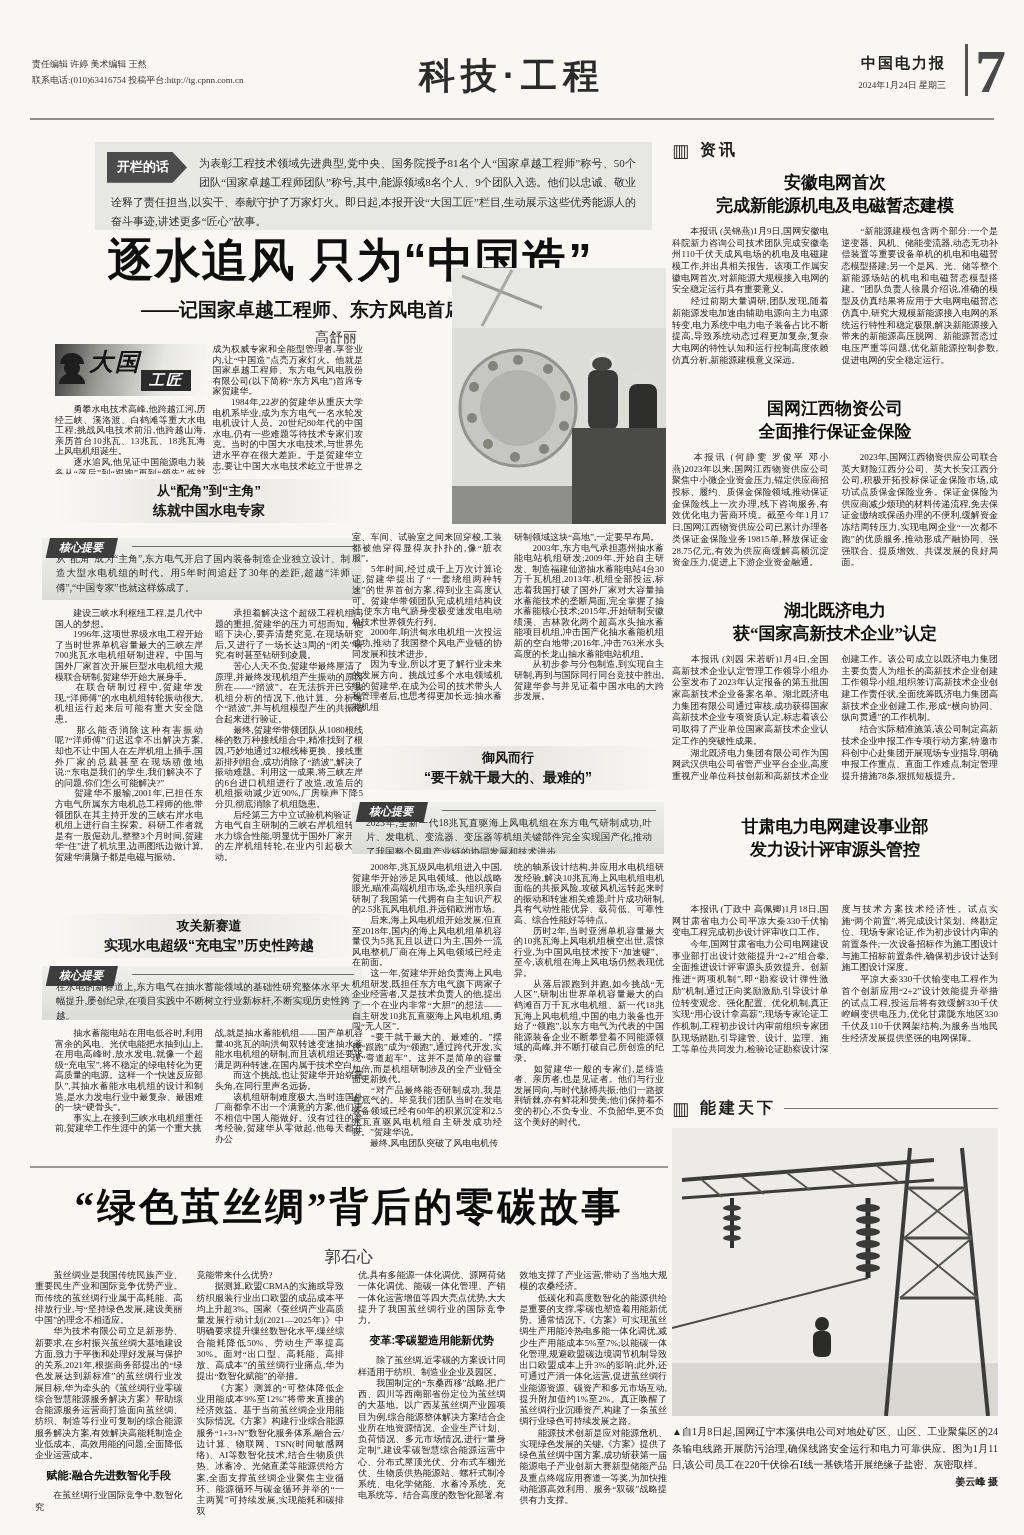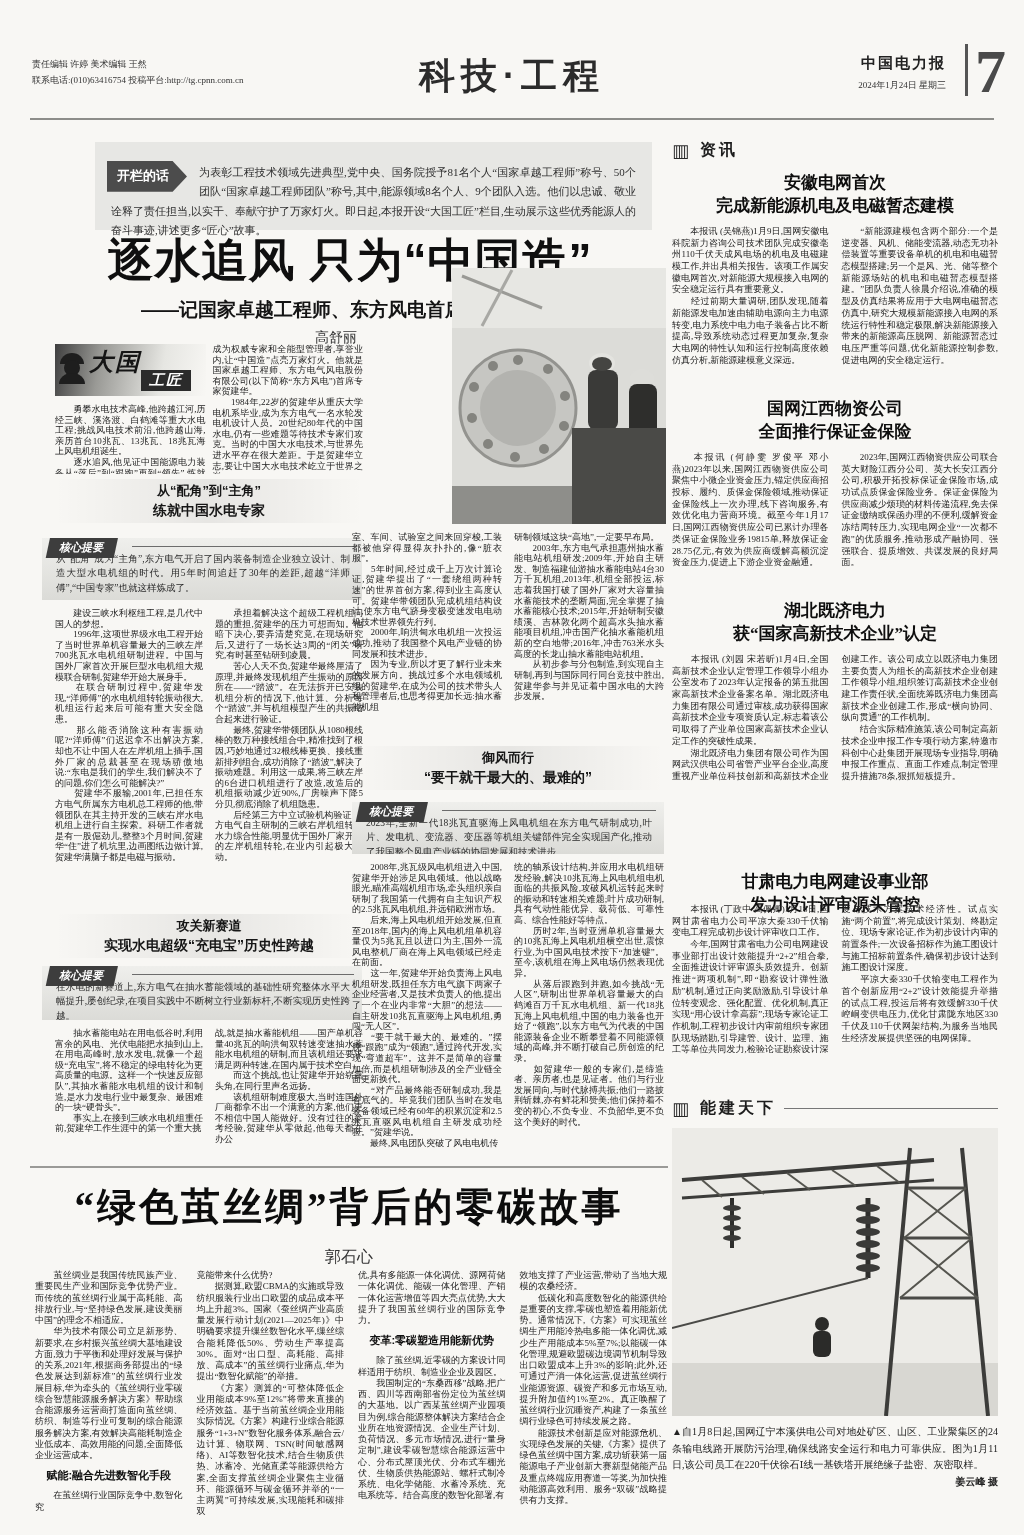--- a/index.html
+++ b/index.html
@@ -10,21 +10,21 @@
   .hdr-center{position:absolute;left:312px;top:52px;width:400px;text-align:center;
         font-family:"Liberation Sans","DejaVu Sans",sans-serif;font-weight:900;font-size:36px;letter-spacing:6px;color:#2b2b2b;}
   .hdr-right{position:absolute;right:78px;top:54px;text-align:right;}
   .paper-name{font-weight:bold;font-size:15px;color:#222;letter-spacing:2px;}
   .paper-date{font-size:9px;color:#333;margin-top:6px;}
   .pageno{position:absolute;right:18px;top:40px;font-size:62px;font-weight:bold;color:#4a4a4a;line-height:1;}
   .pageno::before{content:"";position:absolute;left:-10px;top:4px;width:14px;height:52px;border-left:3px solid #555;}
   .hdr-rule{position:absolute;left:30px;top:118px;width:964px;height:2px;background:#8d8d8a;}
   
   .open-box{position:absolute;left:95px;top:142px;width:557px;height:88px;background:#e7e7e4;
-        padding:21px 16px 10px 16px;box-sizing:border-box;font-size:11px;line-height:1.75;color:#2e2e2e;text-align:justify;}
+        padding:12px 16px 10px 16px;box-sizing:border-box;font-size:11px;line-height:1.75;color:#2e2e2e;text-align:justify;}
   .open-tab{float:left;margin:-2px 12px 4px -4px;background:#4c4c4c;color:#fff;
         font-family:"Liberation Sans",sans-serif;font-weight:bold;font-size:13px;padding:4px 18px 4px 10px;
         clip-path:polygon(0 0,82% 0,100% 50%,82% 100%,0 100%);}
   
   .headline{position:absolute;left:38px;top:230px;width:624px;text-align:center;
         font-family:"Liberation Sans","DejaVu Sans",sans-serif;font-weight:900;font-size:46px;letter-spacing:1px;color:#0f0f0f;}
   .subtitle{position:absolute;left:38px;top:297px;width:624px;text-align:center;
         font-family:"Liberation Sans",sans-serif;font-weight:bold;font-size:19px;color:#141414;}
   .author{position:absolute;left:24px;top:329px;width:624px;text-align:center;font-size:14px;color:#333;}
   
@@ -264,21 +264,21 @@
   <div class="news-title" style="left:674px;top:600px;">
     <div>湖北既济电力</div>
     <div>获“国家高新技术企业”认定</div>
   </div>
   <div class="news-body" style="left:672px;top:654px;max-height:186px;">
       <p class="para">　　本报讯 (刘园 宋若昕)1月4日,全国高新技术企业认定管理工作领导小组办公室发布了2023年认定报备的第五批国家高新技术企业备案名单。湖北既济电力集团有限公司通过审核,成功获得国家高新技术企业专项资质认定,标志着该公司取得了产业单位国家高新技术企业认定工作的突破性成果。</p>
       <p class="para">　　湖北既济电力集团有限公司作为国网武汉供电公司省管产业平台企业,高度重视产业单位科技创新和高新技术企业创建工作。该公司成立以既济电力集团主要负责人为组长的高新技术企业创建工作领导小组,组织签订高新技术企业创建工作责任状,全面统筹既济电力集团高新技术企业创建工作,形成“横向协同、纵向贯通”的工作机制。</p>
       <p class="para">　　结合实际精准施策,该公司制定高新技术企业申报工作专项行动方案,特邀市科创中心赴集团开展现场专业指导,明确申报工作重点、直面工作难点,制定管理提升措施78条,狠抓短板提升。</p>
     </div>
 
-  <div class="news-title" style="left:674px;top:871px;">
+  <div class="news-title" style="left:674px;top:816px;">
     <div>甘肃电力电网建设事业部</div>
     <div>发力设计评审源头管控</div>
   </div>
   <div class="news-body" style="left:672px;top:904px;max-height:188px;">
       <p class="para">　　本报讯 (丁政中 高佩卿)1月18日,国网甘肃省电力公司平凉大秦330千伏输变电工程完成初步设计评审收口工作。</p>
       <p class="para">　　今年,国网甘肃省电力公司电网建设事业部打出设计效能提升“2+2”组合拳,全面推进设计评审源头质效提升。创新推进“两项机制”,即“勘察设计弹性激励”机制,通过正向奖励激励,引导设计单位转变观念、强化配置、优化机制,真正实现“用心设计拿高薪”;现场专家论证工作机制,工程初步设计内审前组织专家团队现场踏勘,引导建管、设计、监理、施工等单位共同发力,检验论证勘察设计深度与技术方案技术经济性。试点实施“两个前置”,将完成设计策划、终勘定位、现场专家论证,作为初步设计内审的前置条件;一次设备招标作为施工图设计与施工招标前置条件,确保初步设计达到施工图设计深度。</p>
       <p class="para">　　平凉大秦330千伏输变电工程作为首个创新应用“2+2”设计效能提升举措的试点工程,投运后将有效缓解330千伏崆峒变供电压力,优化甘肃陇东地区330千伏及110千伏网架结构,为服务当地民生经济发展提供坚强的电网保障。</p>
     </div>
 
   <div class="col-label" style="left:672px;top:1098px;width:326px;">

